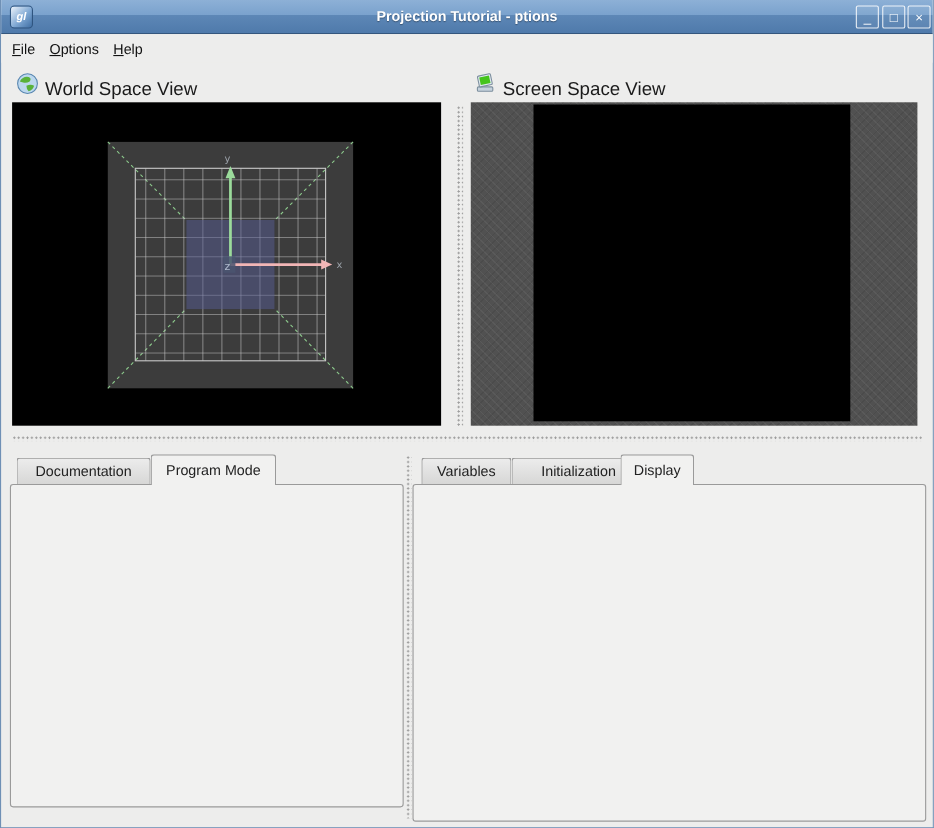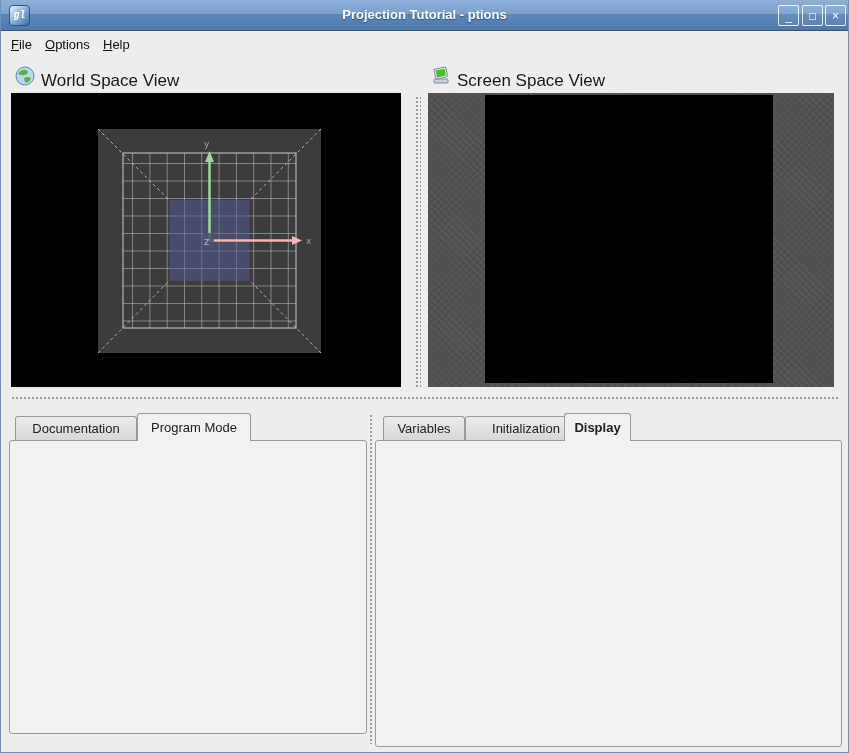--- a/index.html
+++ b/index.html
@@ -4,21 +4,21 @@
 <style>
   html,body{margin:0;padding:0;background:#d8d8d8;font-family:"Liberation Sans",sans-serif;}
   #window{position:relative;width:849px;height:753px;background:#ededec;overflow:hidden;
           border-left:1px solid #6f90b5;border-right:1px solid #6f90b5;border-bottom:1px solid #6f90b5;box-sizing:border-box;}
   
   .titlebar{position:absolute;left:0;top:0;width:100%;height:31px;
     background:linear-gradient(to bottom,#8db0d6 0%,#7aa2cd 45%,#5d87b6 46%,#4f7aab 100%);
     border-bottom:1px solid #34567d;box-sizing:border-box;}
   .win-icon{position:absolute;left:8px;top:5px;width:21px;height:21px;border-radius:4px;
     background:linear-gradient(135deg,#eef4fb,#7fa8d4 55%,#3f6ea3);border:1px solid #2f5580;box-sizing:border-box;
-    color:#fff;font-size:10px;font-weight:bold;font-style:italic;display:flex;align-items:center;justify-content:center;font-family:Liberation Mono, monospace;}
+    color:#fff;font-size:10px;font-weight:bold;font-style:italic;display:flex;align-items:center;justify-content:center;}
   .title-text{position:absolute;left:0;right:0;top:7px;text-align:center;color:#ffffff;font-weight:bold;font-size:13px;
     text-shadow:0 1px 1px rgba(0,0,0,.35);}
   .winbtn{position:absolute;top:5px;width:21px;height:21px;border:1px solid rgba(255,255,255,.85);border-radius:2px;
     box-sizing:border-box;color:#fff;display:flex;align-items:center;justify-content:center;font-size:12px;line-height:1;
     background:rgba(255,255,255,0.06);}
   
   .menubar{position:absolute;left:0;top:31px;width:100%;height:26px;background:#ededec;}
   .menu-item{position:absolute;top:4px;font-size:13px;color:#111;padding:2px 4px;}
   .mn{text-decoration:underline;}
   
@@ -198,21 +198,21 @@
     <input class="cell" style="left: 86px; top: 106px;" value="0.0">
     <input class="cell" style="left: 160px; top: 106px;" value="-1.0">
     <input class="cell" style="left: 234px; top: 106px;" value="0.0">
   </div>
 
   <div class="vsplit" style="left:368px;top:414px;width:5px;height:330px;"></div>
 
   <div class="page" style="left:374px;top:440px;width:467px;height:307px;"></div>
   <div class="tab" style="left:382px;width:82px;">Variables</div>
   <div class="tab" style="left:464px;width:122px;">Initialization</div>
-  <div class="tab active" style="left:563px;width:67px;font-weight:bold;">Display</div>
+  <div class="tab active" style="left:563px;width:67px;">Display</div>
 
   <div class="cmd-list">
     <div class="cmd-header">Command</div>
 
     <div class="cmd-row sel" style="top:22px;">
       <span class="xbtn">✕</span>
       <span class="fnbtn">glMatrixMode...</span>
       <span>(</span>
       <span class="combo">
         <span class="txt">GL_PROJECTION</span>

